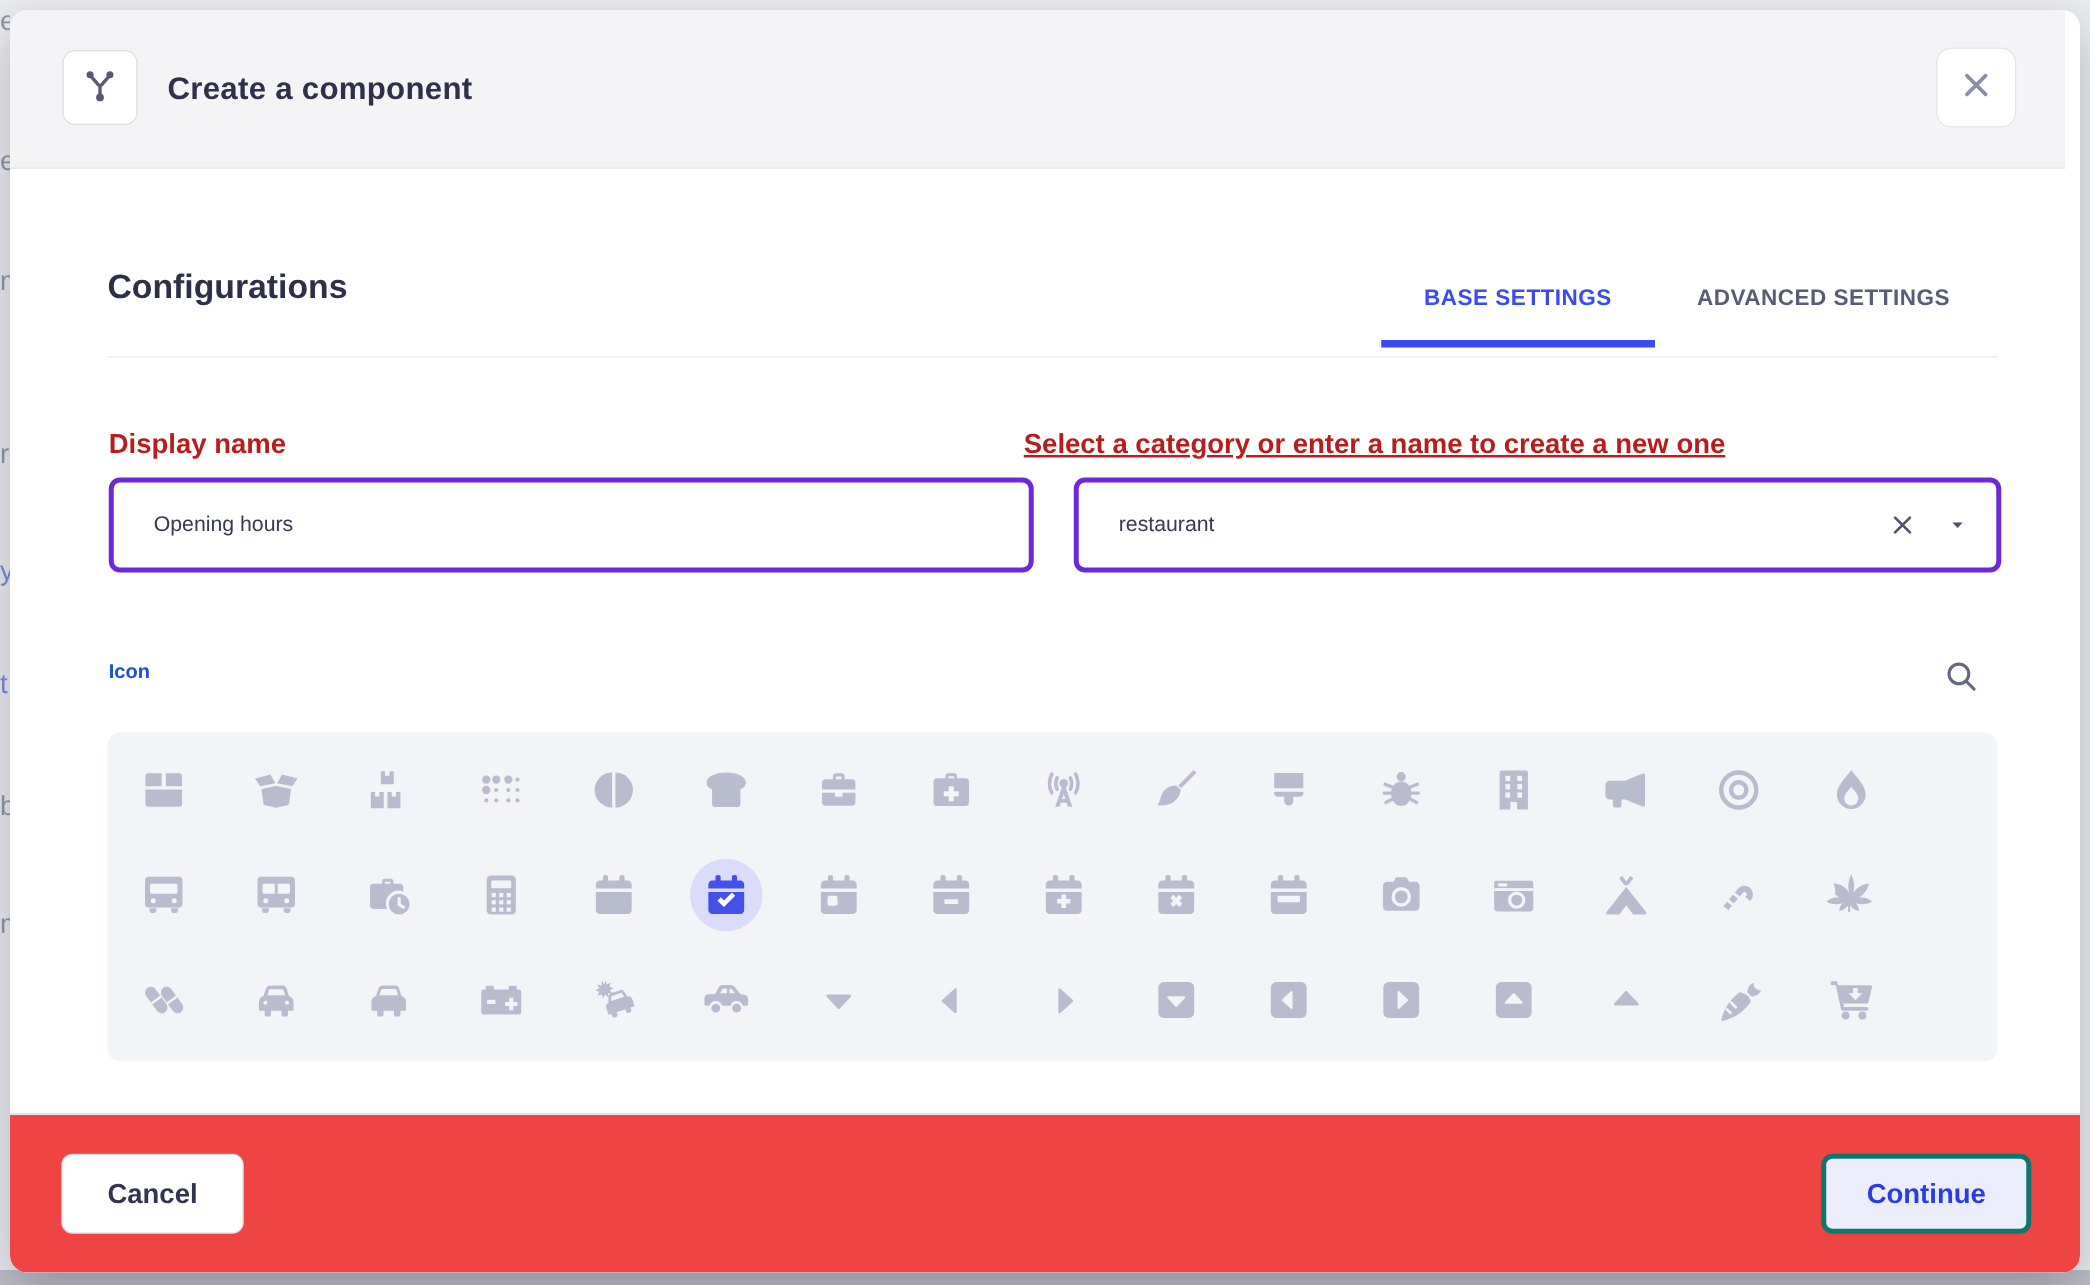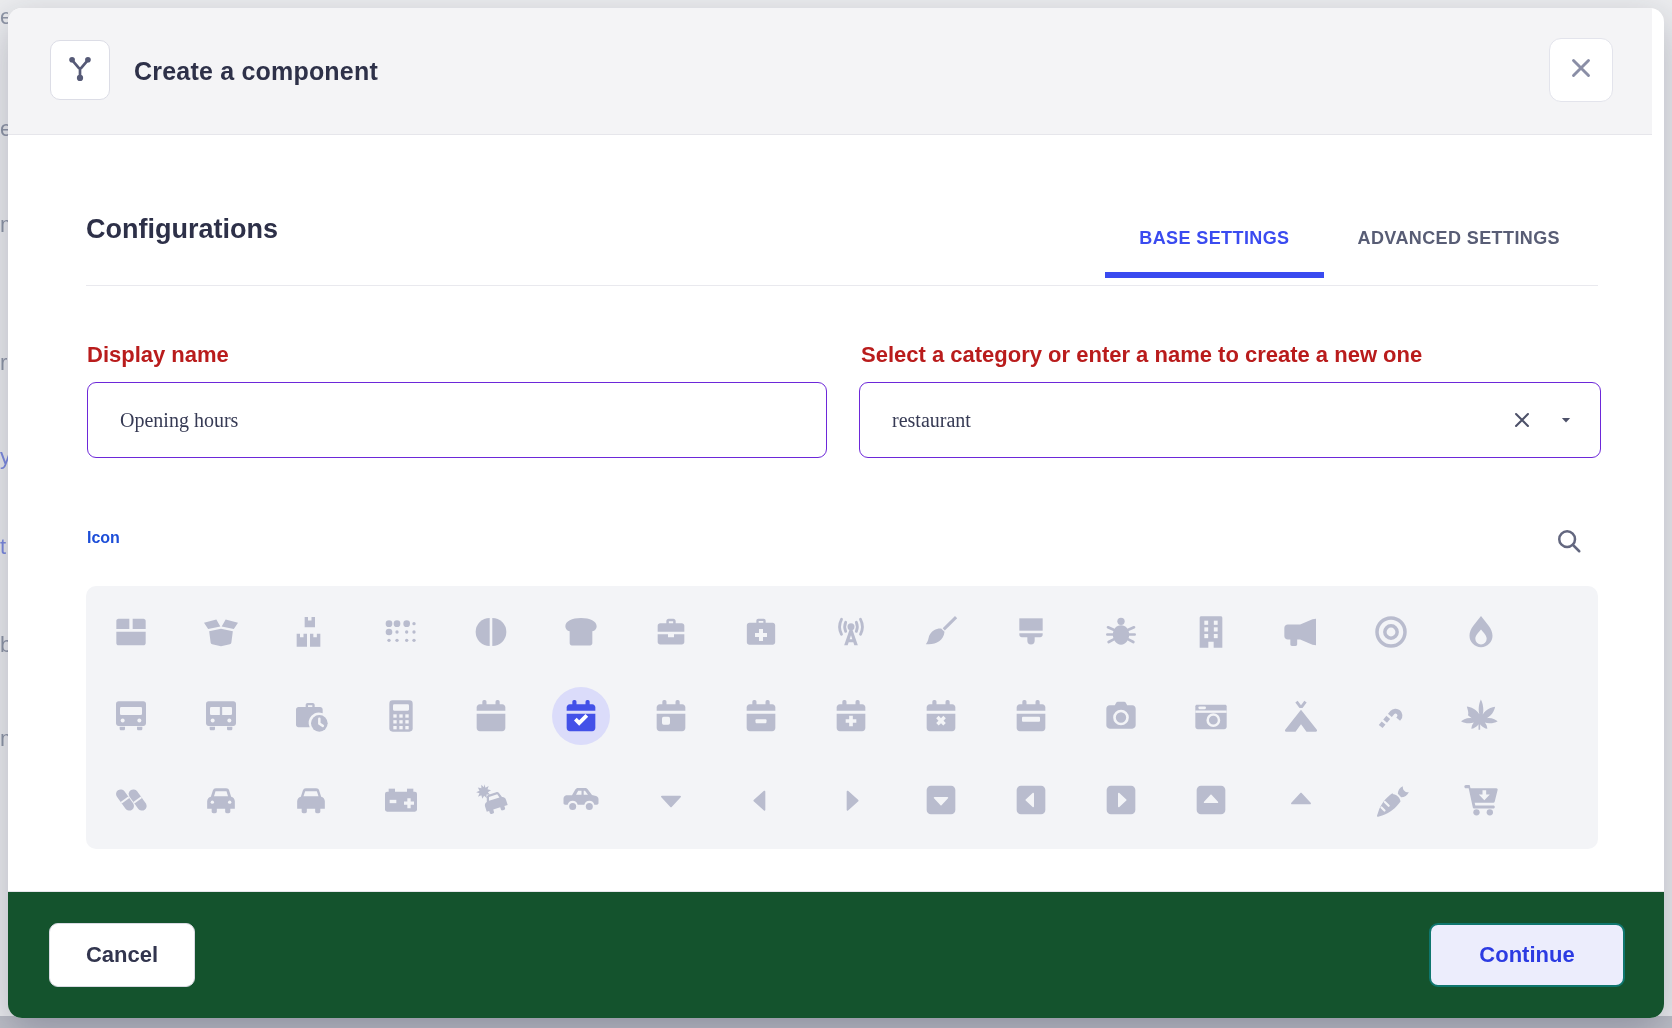--- a/index.html
+++ b/index.html
@@ -33,47 +33,47 @@
   .heading{position:absolute;left:78px;top:206px;font-size:27px;font-weight:700;color:#2d3048;}
   .tabs{position:absolute;top:220px;right:70px;display:flex;}
   .tab{position:relative;padding:0 34px 29px 34px;font-size:18px;font-weight:700;letter-spacing:.4px;
     color:#585d75;cursor:pointer;white-space:nowrap;}
   .tab.active{color:var(--accent);}
   .tab.active::after{content:"";position:absolute;left:0;right:0;bottom:0;height:6px;background:var(--accent);}
   .tabs-divider{position:absolute;left:78px;right:66px;top:277px;height:1px;background:#e9e9ee;}
 
   .field-label{position:absolute;top:334px;font-size:22px;font-weight:700;color:#b91c1c;}
   .field-label.left{left:79px;}
-  .field-label.right{left:853px;}
+  .field-label.right{left:811px;text-decoration:underline;}
   .text-input{
-    position:absolute;top:374px;height:76px;border:1px solid #6d28d9;border-radius:9px;background:#fff;
-    font-family:Liberation Serif, serif;font-size:20px;color:#363a54;padding:0 32px;box-sizing:border-box;outline:none;
+    position:absolute;top:374px;height:76px;border:4px solid #6d28d9;border-radius:9px;background:#fff;
+    font-family:Liberation Sans, sans-serif;font-size:17px;color:#363a54;padding:0 32px;box-sizing:border-box;outline:none;
   }
   .text-input.left{left:79px;width:740px;}
   .text-input.right{left:851px;width:742px;padding-right:110px;}
   .input-adorn{position:absolute;top:374px;height:76px;display:flex;align-items:center;gap:22px;right:89px;}
   .adorn-btn{display:flex;align-items:center;justify-content:center;color:#4d5169;cursor:pointer;}
 
   .icon-picker-label{position:absolute;left:79px;top:521px;font-size:16px;font-weight:700;color:#1d4ed8;}
   .icon-search{position:absolute;right:80px;top:518px;color:#63677f;cursor:pointer;}
 
   .icon-panel{
     position:absolute;left:78px;top:578px;width:1512px;height:263px;background:#f3f4f7;border-radius:10px;
     box-sizing:border-box;padding-top:4px;
   }
   .icon-grid{display:grid;grid-template-columns:repeat(16,90px);grid-auto-rows:84px;}
   .cell{display:flex;align-items:center;justify-content:center;color:var(--icon-color);cursor:pointer;}
   .sel-circle{width:58px;height:58px;border-radius:50%;background:var(--selected-bg);
     display:flex;align-items:center;justify-content:center;color:var(--selected-fg);}
 
-  .modal-footer{position:absolute;left:0;right:0;bottom:0;height:126px;background:#14532d;border-top:1px solid #e6e6eb;}
+  .modal-footer{position:absolute;left:0;right:0;bottom:0;height:126px;background:#ef4444;border-top:1px solid #e6e6eb;}
   .btn{position:absolute;top:31px;height:64px;border-radius:9px;font-family:inherit;font-size:22px;font-weight:700;
     display:flex;align-items:center;justify-content:center;cursor:pointer;box-sizing:border-box;}
   .btn-cancel{left:41px;width:146px;background:#fff;border:1px solid #d9dae3;color:#32354e;}
-  .btn-continue{right:39px;width:196px;background:#ecedfc;border:2px solid #0f766e;color:#2c3be2;}
+  .btn-continue{right:39px;width:168px;background:#ecedfc;border:4px solid #0f766e;color:#2c3be2;}
 </style>
 </head>
 <body>
 
 <div>
   <div id="fragments">
       <span class="backdrop-fragment" style="top: 4px; color: rgb(143, 150, 166);">e</span>
       <span class="backdrop-fragment" style="top: 116px; color: rgb(143, 150, 166);">e</span>
       <span class="backdrop-fragment" style="top: 212px; color: rgb(143, 150, 166);">m</span>
       <span class="backdrop-fragment" style="top: 350px; color: rgb(143, 150, 166);">r</span>

